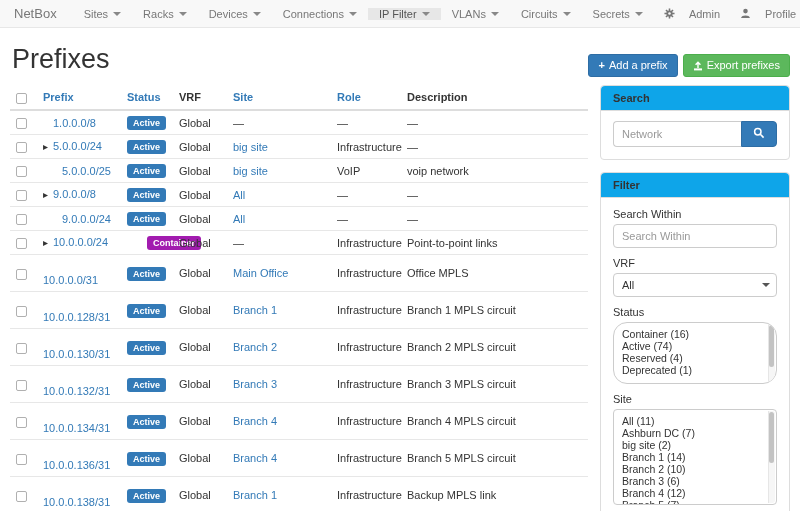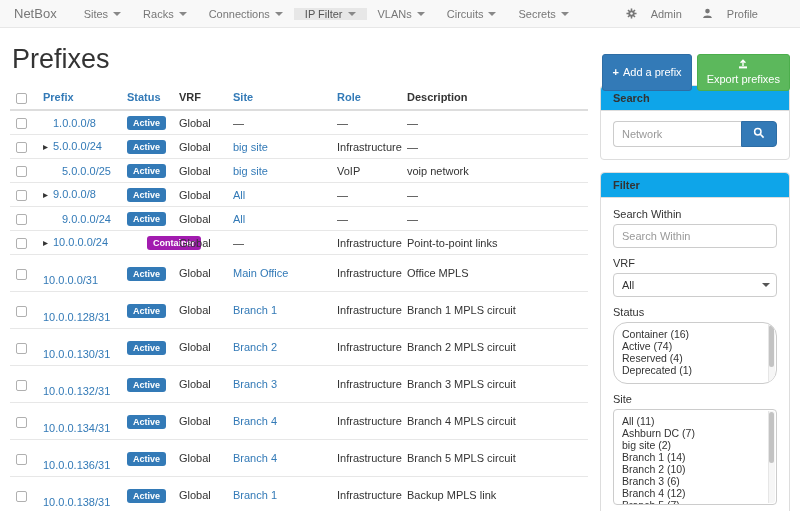--- a/index.html
+++ b/index.html
@@ -17,21 +17,21 @@
   .nav-right .nav-item { padding: 0 10px; gap: 10px; }
   .nav-ic { display: inline-flex; align-items: center; margin-right: 4px; }
 
   
   .page-head { position: relative; padding: 0 10px; }
   .page-head h1 { font-size: 27px; font-weight: 400; color: #333; margin: 16px 0 10px 2px; }
   .actions { position: absolute; top: 10px; right: 10px; display: flex; gap: 5px; }
   .btn { border: 1px solid transparent; border-radius: 3px; color: #fff; font-size: 11px; font-family: "Liberation Sans", sans-serif; padding: 4px 9px; display: inline-flex; align-items: center; gap: 4px; cursor: pointer; line-height: 13px; }
   .btn-primary { background: #337ab7; border-color: #2e6da4; }
   .btn-info { background: #5bc0de; border-color: #46b8da; }
-  .btn-success { background: #5cb85c; border-color: #4cae4c; flex-direction: column; }
+  .btn-success { background: #5cb85c; border-color: #4cae4c; }
   .btn-ic { display: inline-flex; align-items: center; font-weight: bold; }
 
   
   .main { display: flex; align-items: flex-start; padding: 0 10px; gap: 12px; }
   .table-wrap { flex: 1; min-width: 0; }
 
   
   table.prefixes { width: 100%; border-collapse: collapse; table-layout: fixed; }
   th, td { text-align: left; vertical-align: middle; padding: 4px 6px; line-height: 14px; font-size: 11px; }
   thead th { border-bottom: 2px solid #ddd; font-weight: bold; color: #333; padding-top: 5px; padding-bottom: 5px; }
@@ -77,20 +77,24 @@
     <div class="nav-left">
         <div class="nav-item">
           <span>Sites</span>
           <span class="caret"></span>
         </div>
         <div class="nav-item">
           <span>Racks</span>
           <span class="caret"></span>
         </div>
         <div class="nav-item">
+          <span>Devices</span>
+          <span class="caret"></span>
+        </div>
+        <div class="nav-item">
           <span>Connections</span>
           <span class="caret"></span>
         </div>
         <div class="nav-item active">
           <span>IP Filter</span>
           <span class="caret"></span>
         </div>
         <div class="nav-item">
           <span>VLANs</span>
           <span class="caret"></span>

